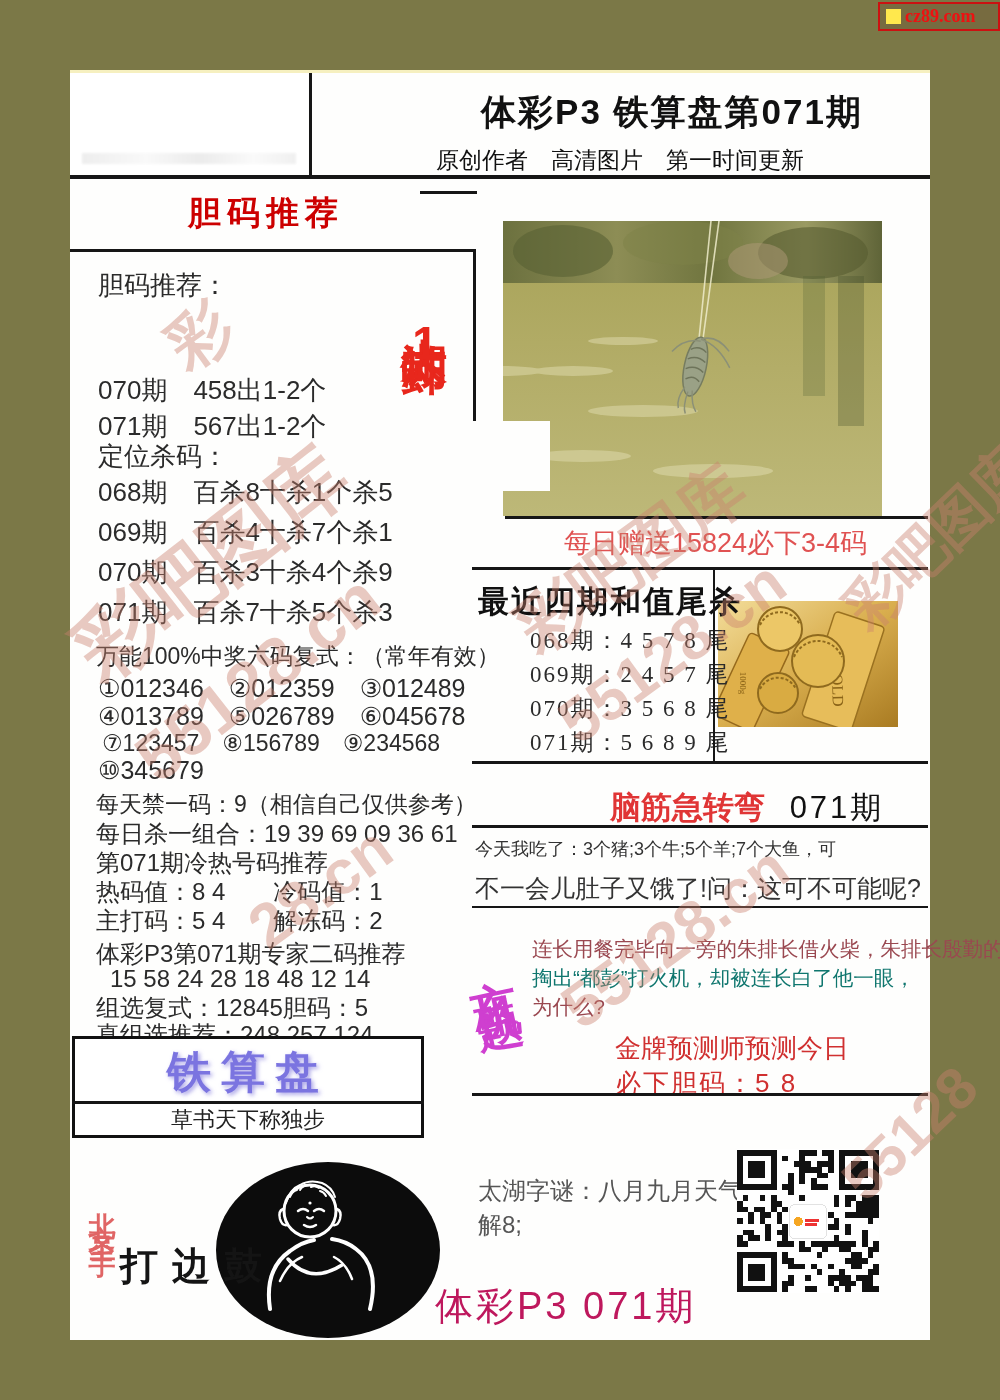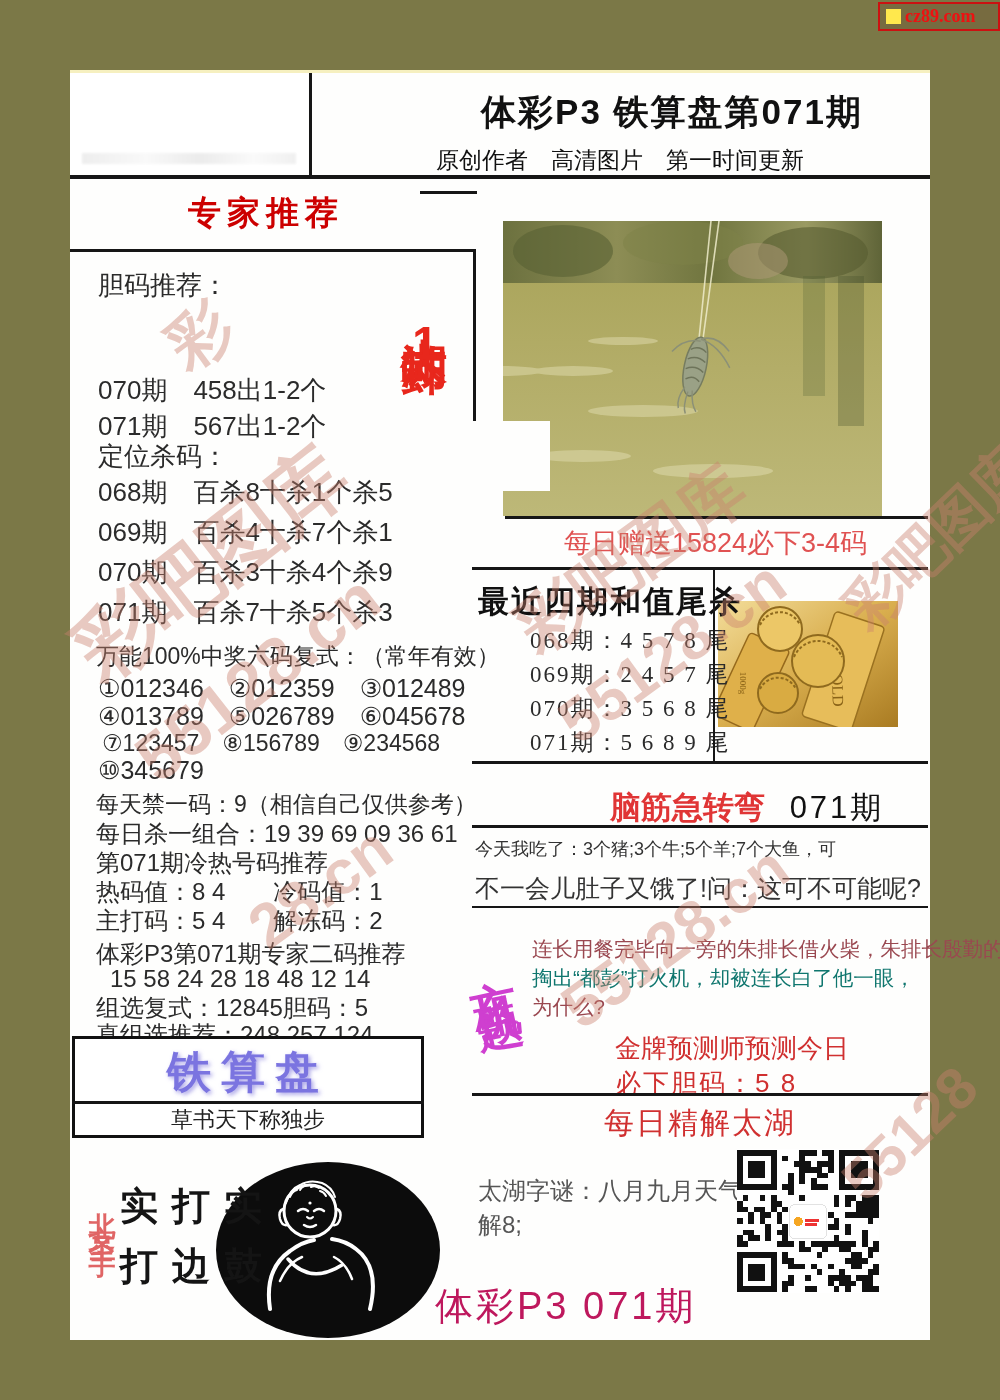--- a/index.html
+++ b/index.html
@@ -33,21 +33,21 @@
   <div id="page">
 
     <div class="abs" style="left:0;top:0;width:238px;height:100px;background:#fff;">
       <div class="abs" style="left:12px;top:80px;width:214px;height:11px;background:linear-gradient(90deg,#cfcfcf,#efefef 30%,#c8c8c8 55%,#f2f2f2 80%,#d5d5d5);opacity:.35;filter:blur(1px);"></div>
     </div>
     <div class="line" style="left:239px;top:0;width:3px;height:102px;"></div>
     <div class="txt center" style="left:240px;top:16px;width:724px;font-size:35px;font-weight:600;letter-spacing:2px;color:#111;">体彩P3 铁算盘第071期</div>
     <div class="txt center" style="left:240px;top:72px;width:620px;font-size:23px;font-weight:500;color:#111;">原创作者　高清图片　第一时间更新</div>
     <div class="line" style="left:0;top:102px;width:860px;height:4px;"></div>
 
-    <div class="txt center red" style="left:0;top:118px;width:392px;font-size:33px;font-weight:bold;letter-spacing:6px;color:#c00;">专家推荐</div>
+    <div class="txt center red" style="left:0;top:118px;width:392px;font-size:33px;font-weight:bold;letter-spacing:6px;color:#c00;">胆码推荐</div>
     <div class="line" style="left:0;top:176px;width:406px;height:3px;"></div>
     <div class="line" style="left:350px;top:118px;width:57px;height:3px;"></div>
     <div class="line" style="left:403px;top:176px;width:3px;height:172px;"></div>
 
     <div class="txt" style="left:28px;top:195px;font-size:26px;">胆码推荐：</div>
     <div class="txt" style="left:28px;top:300px;font-size:26px;">070期　458出1-2个</div>
     <div class="txt" style="left:28px;top:336px;font-size:26px;">071期　567出1-2个</div>
     <div class="txt" style="left:28px;top:366px;font-size:26px;">定位杀码：</div>
     <div class="txt" style="left:28px;top:402px;font-size:26px;">068期　百杀8十杀1个杀5</div>
     <div class="txt" style="left:28px;top:442px;font-size:26px;">069期　百杀4十杀7个杀1</div>
@@ -73,21 +73,20 @@
 
     <div class="txt vert" style="left:332px;top:228px;height:350px;font-size:46px;font-weight:bold;color:#e8271c;letter-spacing:4px;line-height:1;">太湖钓虾1</div>
 
     <div class="abs" style="left:2px;top:963px;width:346px;height:96px;border:3px solid #111;background:#fff;z-index:4;">
       <div class="center" style="margin-top:4px;font-size:44px;font-weight:bold;letter-spacing:10px;color:#7b74e0;text-shadow:2px 2px 4px rgba(110,100,215,.6);">铁算盘</div>
       <div style="position:absolute;left:-3px;top:62px;width:352px;height:3px;background:#161616;"></div>
       <div class="center" style="position:absolute;left:0;top:66px;width:100%;font-size:22px;color:#222;">草书天下称独步</div>
     </div>
 
     <div class="txt vert" style="left:14px;top:1118px;height:235px;font-size:27px;font-weight:bold;color:#e06565;letter-spacing:12px;">北京圣手</div>
-    <div class="txt serif" style="left:50px;top:1108px;font-size:38px;font-weight:bold;letter-spacing:14px;color:#141414;">实打实</div>
     <div class="txt serif" style="left:50px;top:1168px;font-size:38px;font-weight:bold;letter-spacing:14px;color:#141414;">打边鼓</div>
 
     <div class="abs" style="left:140px;top:1086px;width:230px;height:182px;z-index:3;">
       <svg width="230" height="182" viewBox="0 0 230 182">
         <ellipse cx="118" cy="91" rx="112" ry="88" fill="#0c0c0c"></ellipse>
         <g stroke="#fff" fill="none" stroke-width="3" stroke-linecap="round">
           <circle cx="100" cy="52" r="26"></circle>
           <path d="M76,44 q4,-14 14,-18 q10,-6 22,-2 q10,4 13,14" stroke-width="2"></path>
           <path d="M80,38 q2,-6 7,-7 M90,31 q3,-5 8,-5 M101,28 q4,-2 8,1 M110,32 q4,1 6,5" stroke-width="2"></path>
           <path d="M88,52 q5,-4 10,0 M104,52 q5,-4 10,0" stroke-width="2.5"></path>
@@ -203,21 +202,20 @@
     <div class="line" style="left:402px;top:833px;width:456px;height:2px;"></div>
 
     <div class="txt vert" style="left:404px;top:868px;height:220px;font-size:46px;font-weight:bold;color:#cf3fd0;letter-spacing:14px;transform:rotate(-12deg);">玄机题</div>
     <div class="txt" style="left:462px;top:862px;font-size:20.5px;color:#9a4850;">连长用餐完毕向一旁的朱排长借火柴，朱排长殷勤的</div>
     <div class="txt" style="left:462px;top:891px;font-size:20.5px;color:#0f766e;">掏出“都彭”打火机，却被连长白了他一眼，</div>
     <div class="txt" style="left:462px;top:920px;font-size:20.5px;color:#9a4850;">为什么?</div>
     <div class="txt" style="left:545px;top:958px;font-size:26px;color:#d03030;">金牌预测师预测今日</div>
     <div class="txt" style="left:545px;top:993px;font-size:26px;color:#d03030;letter-spacing:2px;">必下胆码：5 8</div>
     <div class="line" style="left:402px;top:1020px;width:456px;height:3px;"></div>
 
-    <div class="txt center" style="left:402px;top:1030px;width:456px;font-size:30px;color:#d03030;letter-spacing:2px;">每日精解太湖</div>
     <div class="txt" style="left:408px;top:1102px;font-size:24px;color:#555;">太湖字谜：八月九月天气凉</div>
     <div class="txt" style="left:408px;top:1136px;font-size:24px;color:#555;">解8;</div>
 
     <div class="abs" id="qr" style="left:667px;top:1076px;width:142px;height:144px;background:#fff;z-index:4;">
         <svg width="142" height="144" viewBox="0 0 25 25" shape-rendering="crispEdges">
           <rect width="25" height="25" fill="#fff"></rect>
           <g fill="#111">
             <rect x="11" y="0" width="1" height="1"></rect>
             <rect x="12" y="0" width="1" height="1"></rect>
             <rect x="13" y="0" width="1" height="1"></rect>

